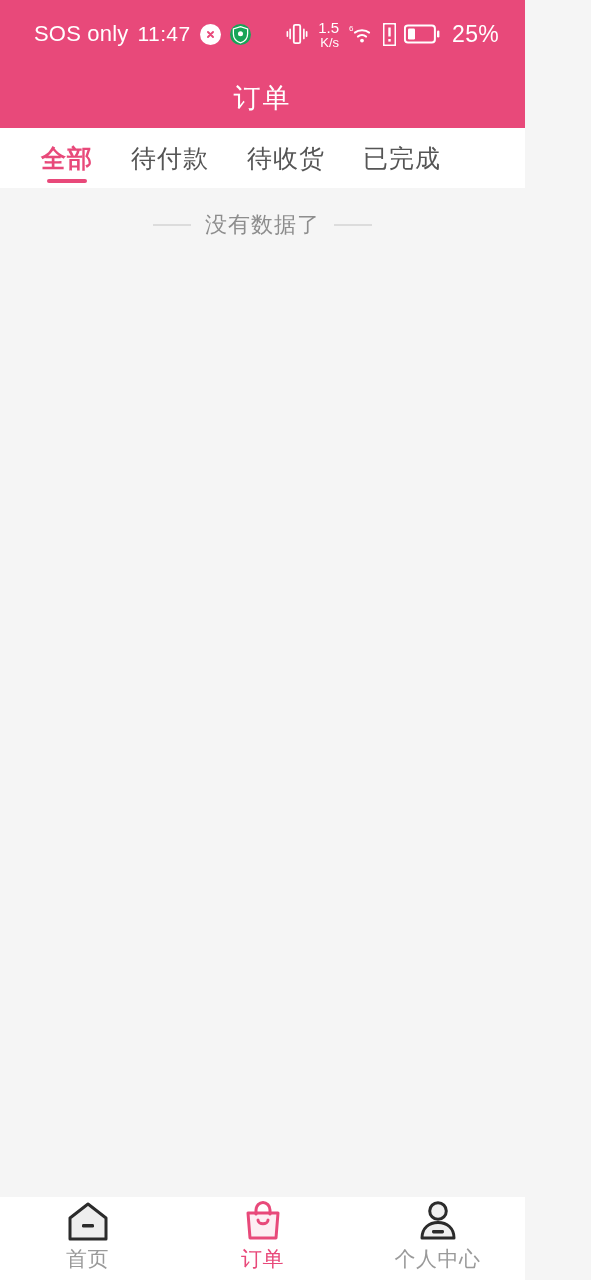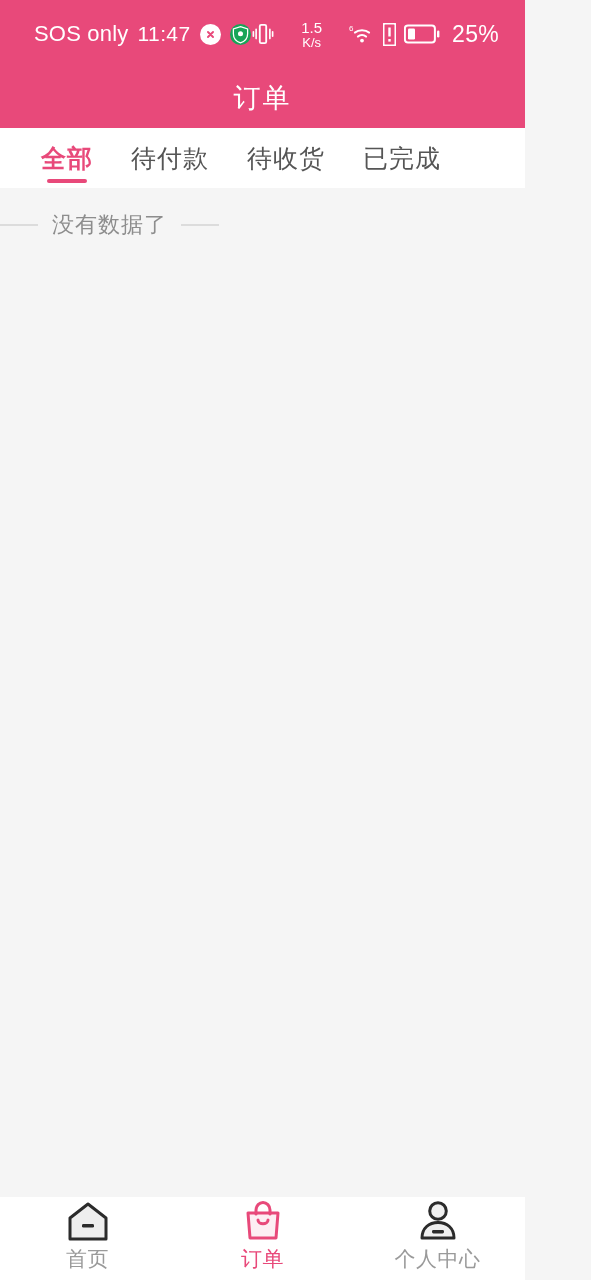--- a/index.html
+++ b/index.html
@@ -18,21 +18,21 @@
     display: flex; align-items: center;
     justify-content: space-between;
     padding: 0 26px 0 34px;
     color: #ffffff;
     flex: 0 0 auto;
   }
   .sb-left { display: flex; align-items: center; gap: 9px; }
   .sb-carrier { font-size: 22px; letter-spacing: .2px; }
   .sb-clock { font-size: 21px; font-weight: 500; letter-spacing: .4px; }
   .sb-right { display: flex; align-items: center; gap: 8px; }
-  .sb-speed { display: flex; flex-direction: column; align-items: center; line-height: 1; margin: 0 19px; }
+  .sb-speed { display: flex; flex-direction: column; align-items: flex-end; line-height: 1; margin: 0 2px; }
   .sb-speed .v { font-size: 15px; }
   .sb-speed .u { font-size: 13px; margin-top: 1px; }
   .sb-batt-pct { font-size: 23px; margin-left: 4px; letter-spacing: .3px; }
   .ico { display: inline-flex; align-items: center; justify-content: center; }
   .badge-ico { width: 21px; height: 21px; border-radius: 50%; background: #fff; display: inline-flex; align-items: center; justify-content: center; }
   .badge-ico.green { background: #18a558; }
 
   
   .header {
     height: 60px;
@@ -69,21 +69,21 @@
   .tab.active .tab-underline { display: block; }
 
   
   .content {
     flex: 1 1 auto;
     background: #f5f5f5;
     position: relative;
     overflow: hidden;
   }
   .empty-state {
-    display: flex; align-items: center; justify-content: flex-start;
+    display: flex; align-items: center; justify-content: center;
     gap: 14px;
     padding-top: 22px;
   }
   .empty-line { width: 38px; height: 2px; background: #dcdcdc; }
   .empty-text { font-size: 22px; color: #8d8d8d; letter-spacing: 1px; }
 
   
   .bottomnav {
     height: 83px;
     background: #ffffff;

